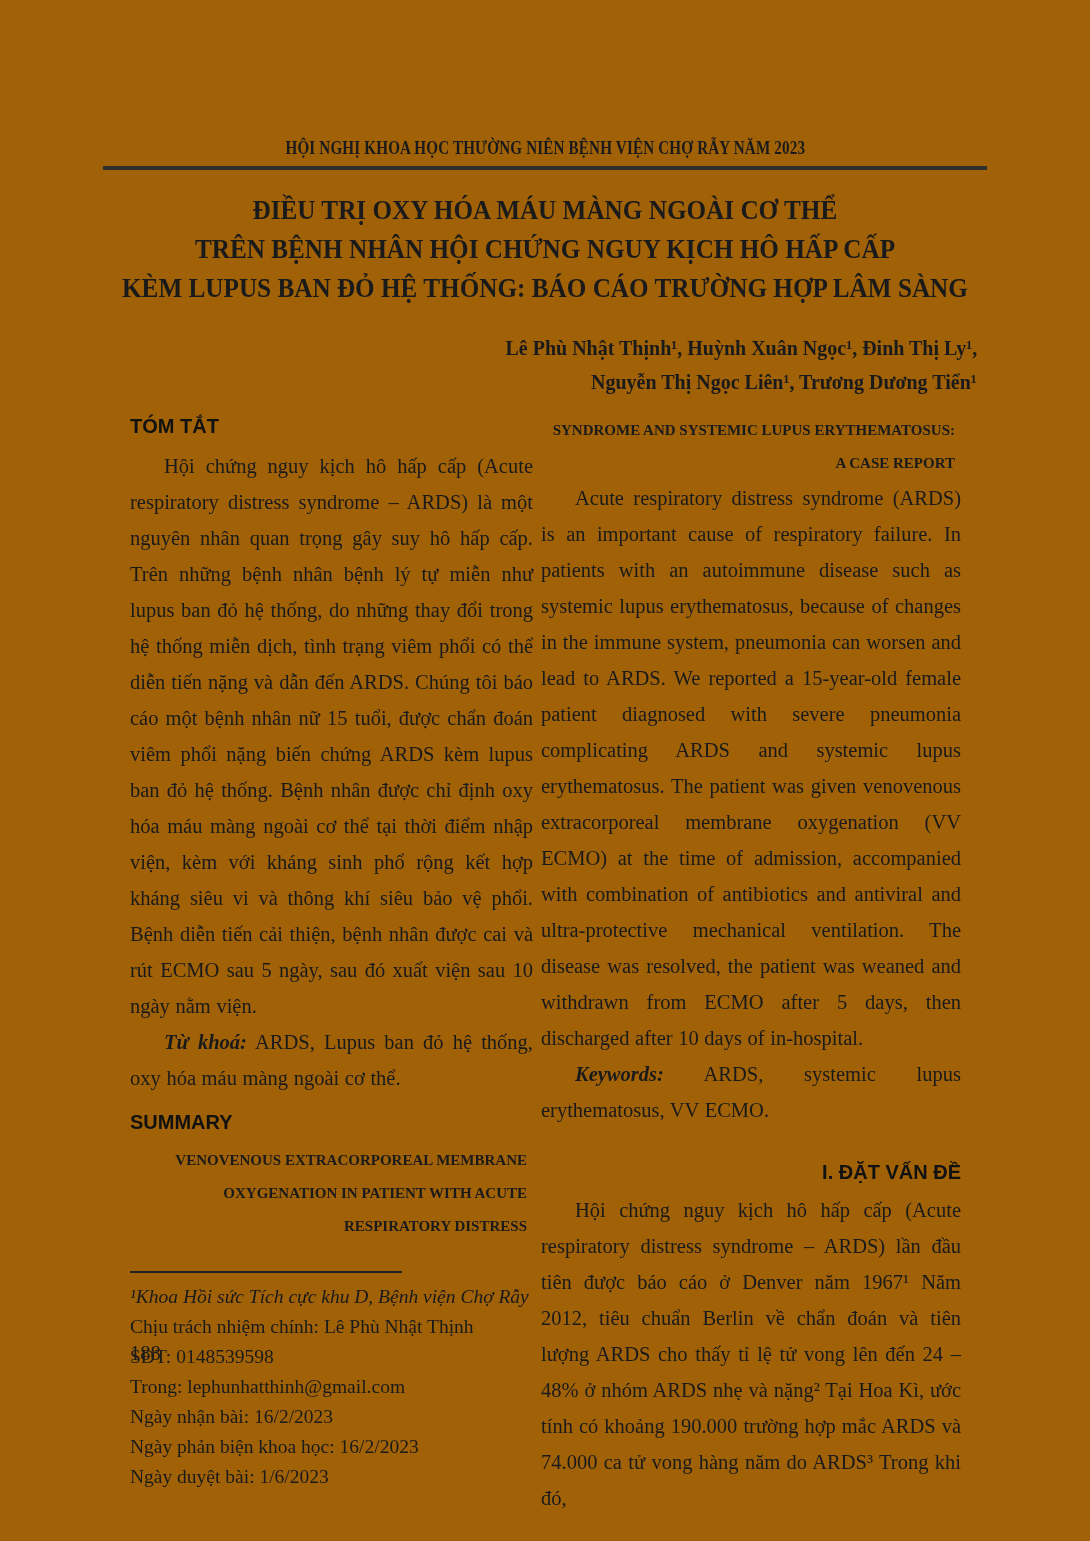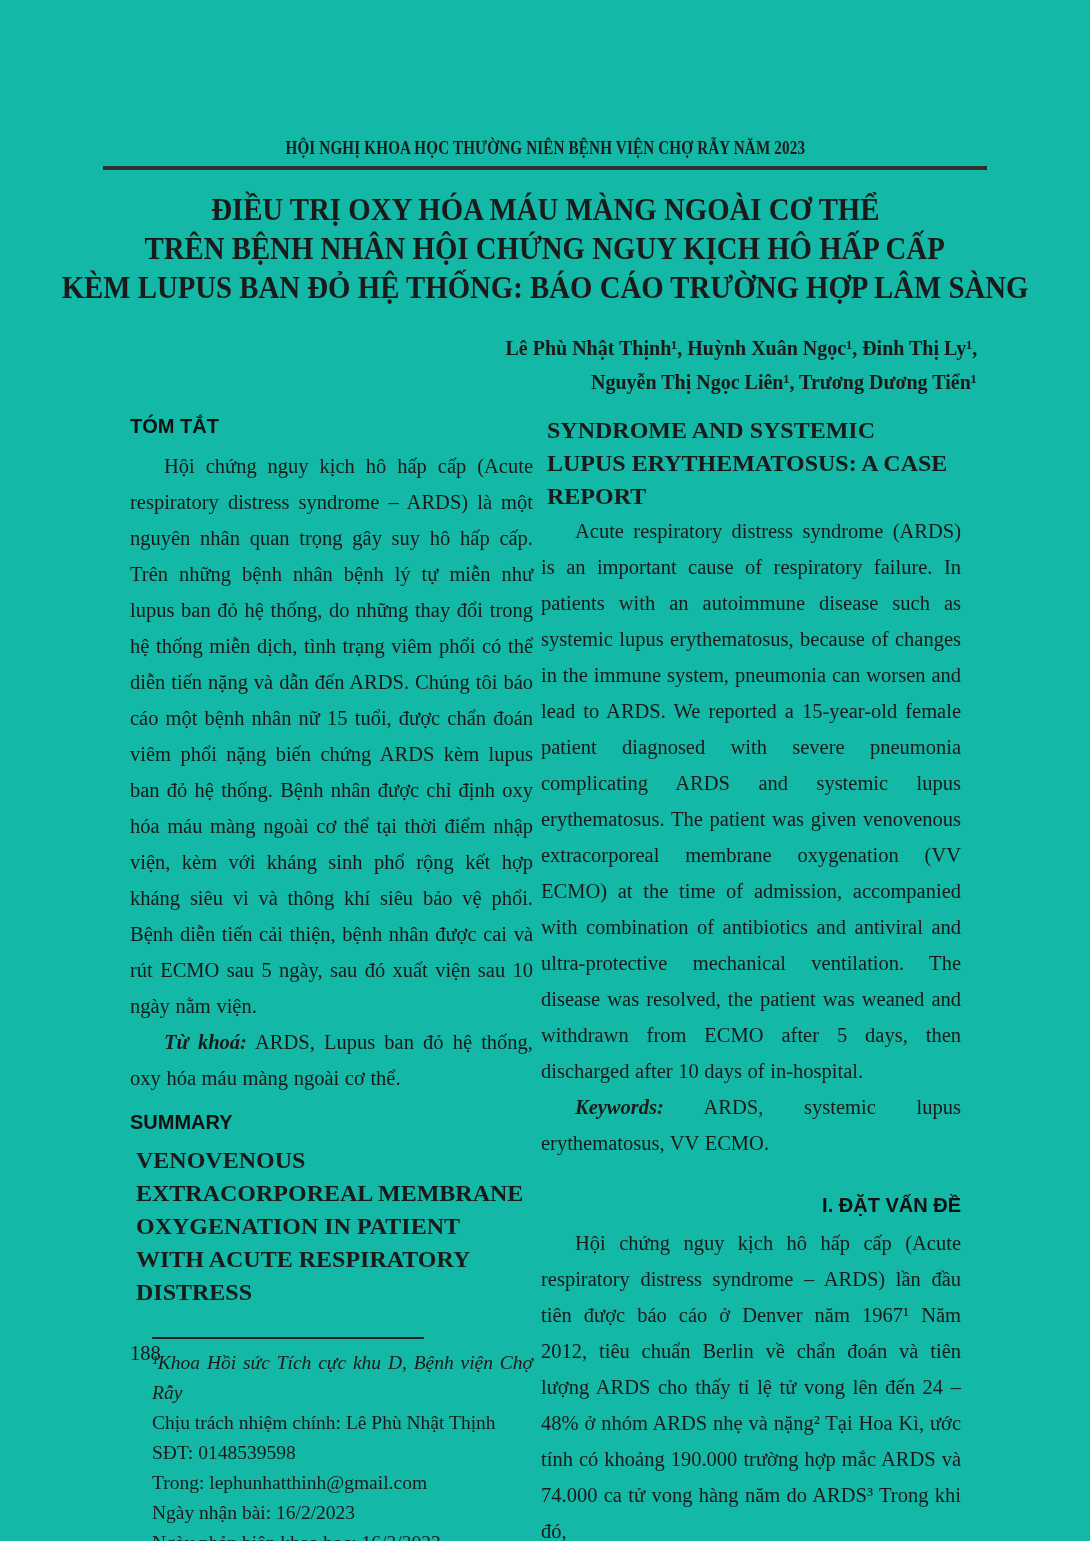--- a/index.html
+++ b/index.html
@@ -1,40 +1,40 @@
 <!DOCTYPE html>
 <html lang="vi"><head>
 <meta charset="utf-8">
 <style>
   html,body { margin:0; padding:0; background:#e8e8e8; }
   .page {
     position:relative;
     width:1090px; height:1541px;
     margin:0 auto;
-    background:#14b8a6;
+    background:#a16207;
     color:#1a1a1a;
     font-family:"Liberation Serif", serif;
     overflow:hidden;
   }
   
   .running-header {
     position:absolute; top:138px; left:0; right:0;
     text-align:center;
     font-weight:bold; font-size:18px;
     letter-spacing:0.2px;
   }
   .condense { display:inline-block; transform:scaleX(0.84); transform-origin:50% 50%; white-space:nowrap; }
   .header-rule {
     position:absolute; top:166px; left:103px; width:884px; height:4px;
     background:#2f2f2f;
   }
   
   .article-title {
     position:absolute; top:190px; left:0; right:0;
-    text-align:center; font-weight:bold; font-size:32px; line-height:39px;
+    text-align:center; font-weight:bold; font-size:28px; line-height:39px;
   }
   .article-title .condense { transform:scaleX(0.90); }
   
   .authors {
     position:absolute; top:331px; left:130px; right:113px;
     text-align:right; font-weight:bold; font-size:21.5px; line-height:34px;
   }
   .condense-r { display:inline-block; transform:scaleX(0.93); transform-origin:100% 50%; white-space:nowrap; }
   
   .columns {
@@ -48,28 +48,28 @@
     font-weight:bold; font-size:20px; line-height:28px;
     margin:0 0 8px 0; color:#111;
   }
   .body-par {
     font-size:20.5px; line-height:36px;
     text-align:justify; text-indent:34px;
     margin:0; word-spacing:0.5px;
   }
   .kw-label { font-weight:bold; font-style:italic; }
   .en-title {
-    font-weight:bold; font-size:24px; line-height:33px;
-    text-align:left; margin:2px 6px 0 6px;
+    font-weight:bold; font-size:15px; line-height:33px;
+    text-align:right; margin:2px 6px 0 6px;
   }
   .summary-heading { margin-top:12px; }
   .intro-heading { margin-top:30px; margin-bottom:6px;text-align:right; }
   .footnote {
     margin-top:28px;
-    font-size:19.5px; line-height:30px;margin-left:22px;
+    font-size:19.5px; line-height:30px;
   }
   .fn-rule { width:272px; height:2px; background:#222; margin:0 0 9px 0; }
   .fn-affiliation { font-style:italic; text-align:justify; }
   .fn-line { }
   .page-number {
     position:absolute; left:130px; top:1342px;
     font-size:20.5px;
   }
 </style>
 </head>

